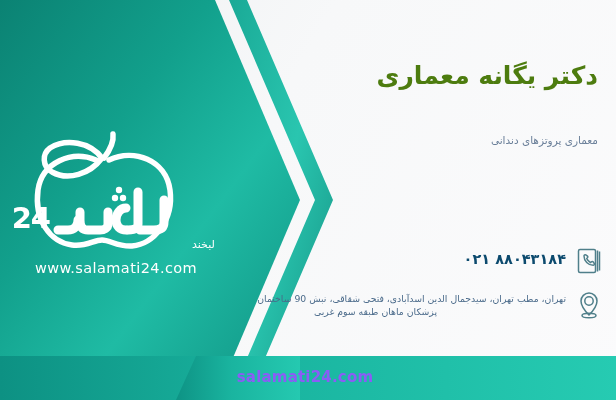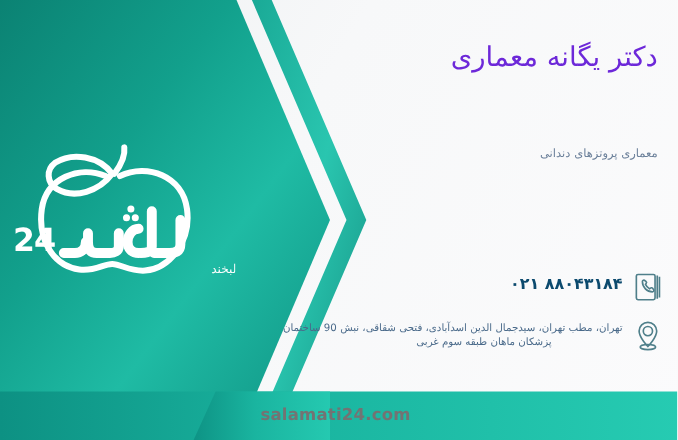--- a/index.html
+++ b/index.html
@@ -68,25 +68,25 @@
     top: 0;
     width: 330px;
     height: 400px;
     direction: rtl;
     text-align: right;
   }
 
   .doc-name {
     position: absolute;
     right: 18px;
-    top: 36px;
+    top: 60px;
     width: 290px;
-    color: #6d28d9;
+    color: #4d7c0f;
     font-size: 25px;
-    font-weight: normal;
+    font-weight: bold;
     line-height: 1.25;
     letter-spacing: 0.3px;
   }
   .doc-sub1 {
     position: absolute;
     right: 18px;
     top: 96px;
     width: 290px;
     color: #2b5079;
     font-size: 13.5px;
@@ -132,37 +132,37 @@
   }
   .addr-text {
     color: #4a6a8a;
     font-size: 9.3px;
     line-height: 1.45;
     width: 252px;
     text-align: right;
     padding-top: 2px;
   }
   .addr-text div { white-space: nowrap; }
-  .addr-line2 { text-align: center; }
+  .addr-line2 { text-align: left; }
 
   
   .bottom-banner {
     position: absolute;
     left: 0;
     right: 0;
     bottom: 0;
     height: 46px;
     background: linear-gradient(180deg, #15a893 0%, #1bb7a1 55%, #24c6ae 100%);
     display: flex;
     align-items: center;
     justify-content: center;
   }
   .banner-text {
     position: relative;
-    color: #737373;
+    color: #8b5cf6;
     font-size: 15px;
     font-weight: bold;
     direction: ltr;
     letter-spacing: 0.2px;
     margin-right: 6px;
   }
 </style>
 </head>
 <body>
 
@@ -223,20 +223,21 @@
         <circle cx="105" cy="66" r="3.2"></circle>
       </g>
 
       <g>
         <text x="36" y="104" font-family="DejaVu Sans, Liberation Sans, sans-serif" font-size="29" font-weight="bold" fill="#ffffff" letter-spacing="-1" text-anchor="start">24</text>
       </g>
 
       <text x="178" y="124" font-family="DejaVu Sans, Liberation Sans, sans-serif" font-size="11" fill="#ffffff" text-anchor="end" direction="rtl">راحتی یک لبخند</text>
     </svg>
 
+    <div class="logo-url">www.salamati24.com</div>
   </div>
 
   <div class="content">
 
     <div class="doc-name">دکتر یگانه  معماری</div>
     <div class="doc-sub2">معماری پروتزهای دندانی</div>
 
     <div class="contact-row row-phone">
       <span class="ico">
         <svg viewBox="0 0 26 30" fill="none" stroke="#4f7f8a" stroke-width="1.5" aria-hidden="true">

